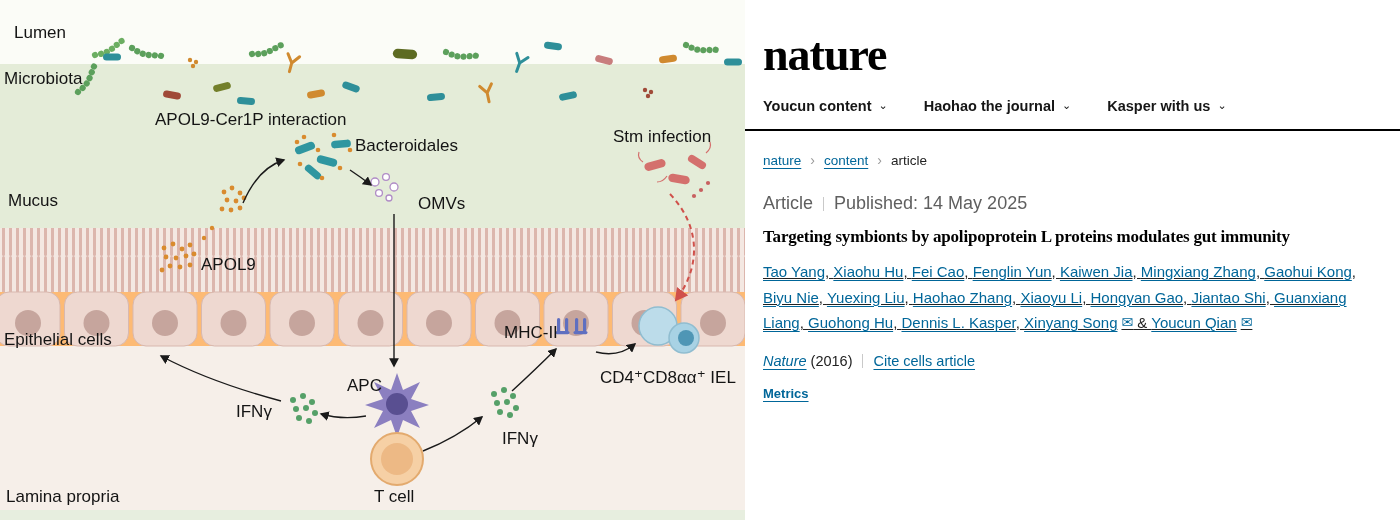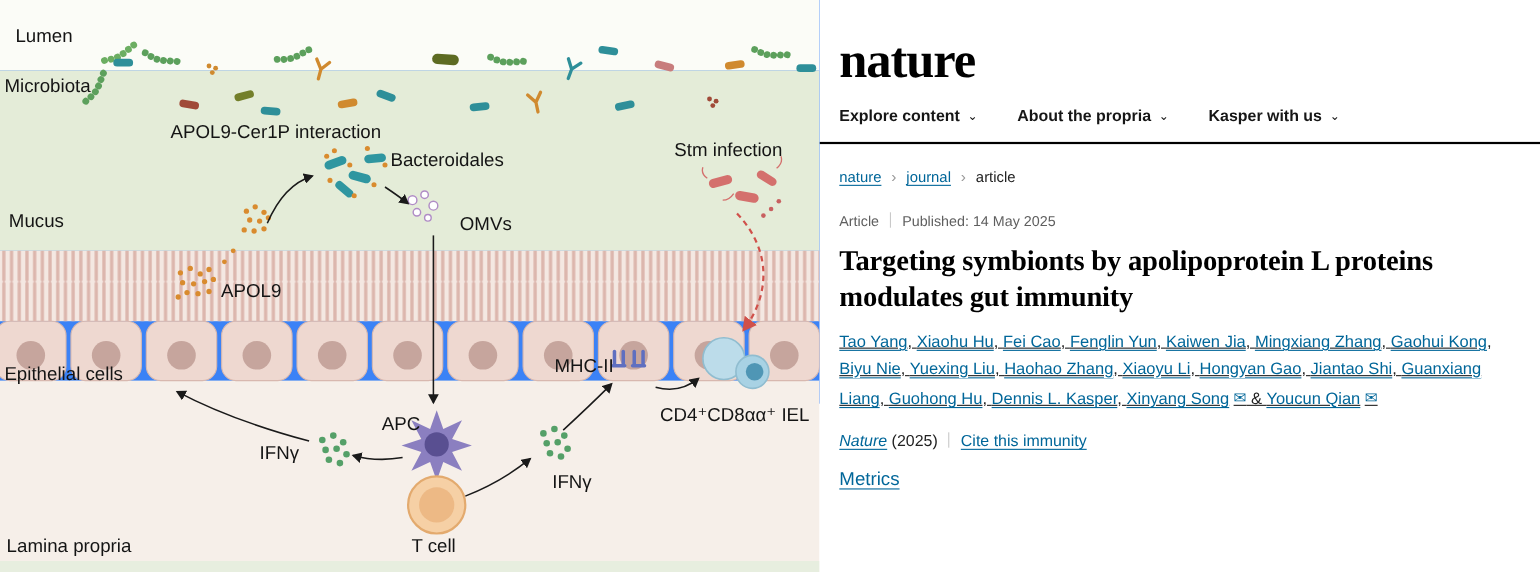--- a/index.html
+++ b/index.html
@@ -1,46 +1,46 @@
 <!DOCTYPE html>
 <html><head>
 <meta charset="utf-8">
 <style>
   html,body{margin:0;padding:0;width:1400px;height:520px;overflow:hidden;background:#fff;
     font-family:"Liberation Sans","DejaVu Sans",sans-serif;color:#222;}
   .page{display:flex;width:1400px;height:520px;}
 
   
-  .figure-panel{width:745px;height:367px;flex:0 0 745px;position:relative;background:#3b82f6;}
+  .figure-panel{width:745px;height:367px;flex:0 0 745px;position:relative;background:#fdba74;}
   svg text{font-family:"Liberation Sans","DejaVu Sans",sans-serif;font-size:17px;fill:#141414;}
   .arrow{fill:none;stroke:#1a1a1a;stroke-width:1.4;}
   .arrow-red{fill:none;stroke:#d0504a;stroke-width:2;stroke-dasharray:5 4;}
 
   
   .article-panel{flex:1;padding-left:18px;box-sizing:border-box;background:#fff;}
   .logo{margin-top:32px;font-family:"Liberation Serif","DejaVu Serif",serif;font-weight:700;
     font-size:46px;line-height:1;color:#000;letter-spacing:-1px;cursor:pointer;display:inline-block;}
   .nav{margin-top:20px;display:flex;gap:36px;font-size:14.5px;font-weight:700;color:#161616;}
   .nav-item{cursor:pointer;display:flex;align-items:center;gap:7px;}
   .chev{font-size:11px;font-weight:400;position:relative;top:-1px;}
   .rule{margin-top:15px;margin-left:-18px;height:2px;background:#000;}
   .breadcrumb{margin-top:21px;font-size:13.5px;display:flex;align-items:center;gap:9px;}
   .crumb-sep{color:#9a9a9a;font-size:14px;}
   .crumb-current{color:#222;}
   a,.lnk{color:#006699;text-decoration:underline;text-decoration-thickness:1px;
     text-underline-offset:2.5px;cursor:pointer;}
-  .meta{margin-top:25px;font-size:13px;color:#5f5f5f;}
+  .meta{margin-top:25px;font-size:18px;color:#5f5f5f;}
   .vbar{display:inline-block;width:1px;height:14px;background:#c9c9c9;margin:0 10px;vertical-align:-2px;}
   .title{margin:12px 0 0 0;font-family:"Liberation Serif","DejaVu Serif",serif;font-weight:700;
-    font-size:26px;line-height:1.28;color:#000;max-width:588px;letter-spacing:-0.2px;}
+    font-size:17px;line-height:1.28;color:#000;max-width:588px;letter-spacing:-0.2px;}
   .authors{margin-top:11px;max-width:624px;font-size:15px;line-height:1.72;color:#222;text-decoration:underline;}
   .env{color:#006699;font-size:14px;margin-left:4px;vertical-align:1px;cursor:pointer;}
   .citerow{margin-top:17px;font-size:14.5px;color:#222;}
   .journal{font-style:italic;}
-  .metricsrow{margin-top:17px;font-size:17px;}
+  .metricsrow{margin-top:17px;font-size:13px;font-weight:bold;}
 </style>
 </head>
 <body>
 
 <div class="page">
 
   <div class="figure-panel">
     <svg width="745" height="520" viewBox="0 0 745 520">
       <defs>
         <marker id="ah" markerWidth="7" markerHeight="7" refX="5.5" refY="3.5" orient="auto">
@@ -263,55 +263,55 @@
       <text x="6" y="502">Lamina propria</text>
     </svg>
   </div>
 
   <div class="article-panel">
 
     <div class="logo">nature</div>
 
     <div class="nav">
       <div class="nav-item">
-        <span>Explore content</span>
+        <span>Youcun content</span>
         <span class="chev">⌄</span>
       </div>
       <div class="nav-item">
-        <span>About the propria</span>
+        <span>Haohao the journal</span>
         <span class="chev">⌄</span>
       </div>
       <div class="nav-item">
         <span>Kasper with us</span>
         <span class="chev">⌄</span>
       </div>
     </div>
 
     <div class="rule"></div>
 
     <div class="breadcrumb">
       <span class="lnk">nature</span>
       <span class="crumb-sep">›</span>
-      <span class="lnk">journal</span>
+      <span class="lnk">content</span>
       <span class="crumb-sep">›</span>
       <span class="crumb-current">article</span>
     </div>
 
     <div class="meta">
       <span>Article</span><span class="vbar"></span><span>Published:</span>
       <span>14 May 2025</span>
     </div>
 
     <h1 class="title">Targeting symbionts by apolipoprotein L proteins modulates gut immunity</h1>
 
     <p class="authors"><span class="lnk">Tao Yang</span>, <span class="lnk">Xiaohu Hu</span>, <span class="lnk">Fei Cao</span>, <span class="lnk">Fenglin Yun</span>, <span class="lnk">Kaiwen Jia</span>, <span class="lnk">Mingxiang Zhang</span>, <span class="lnk">Gaohui Kong</span>, <span class="lnk">Biyu Nie</span>, <span class="lnk">Yuexing Liu</span>, <span class="lnk">Haohao Zhang</span>, <span class="lnk">Xiaoyu Li</span>, <span class="lnk">Hongyan Gao</span>, <span class="lnk">Jiantao Shi</span>, <span class="lnk">Guanxiang Liang</span>, <span class="lnk">Guohong Hu</span>, <span class="lnk">Dennis L. Kasper</span>, <span class="lnk">Xinyang Song</span><span class="env">✉</span> &amp; <span class="lnk">Youcun Qian</span><span class="env">✉</span></p>
 
     <div class="citerow">
       <span class="journal lnk">Nature</span>
-      <span>(2025)</span><span class="vbar"></span><span class="lnk">Cite this immunity</span>
+      <span>(2016)</span><span class="vbar"></span><span class="lnk">Cite cells article</span>
     </div>
 
     <div class="metricsrow">
       <span class="lnk">Metrics</span>
     </div>
 
   </div>
 </div>
 
 </body></html>

